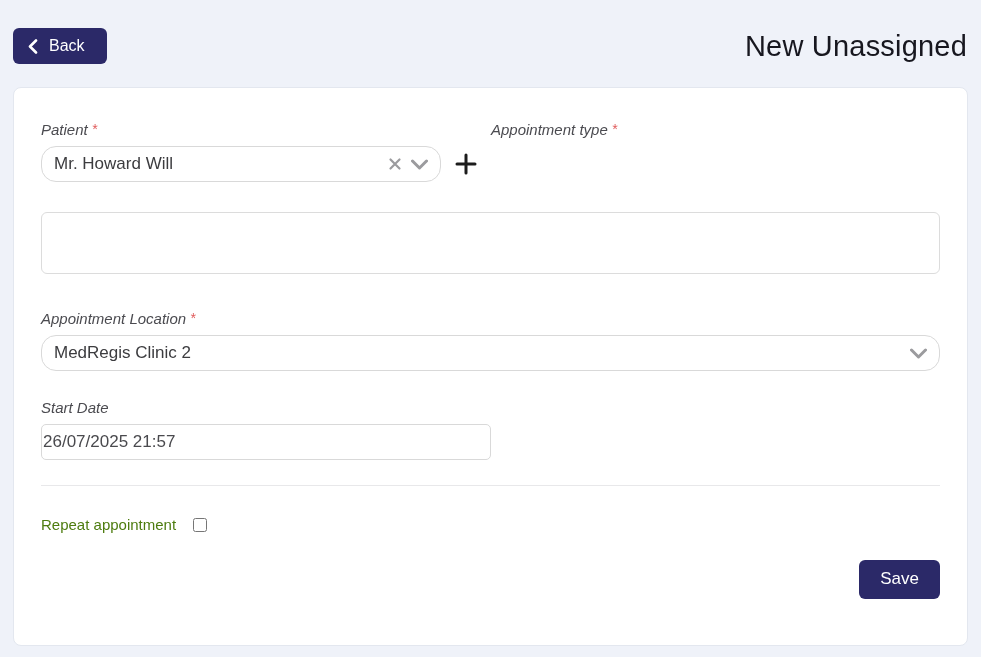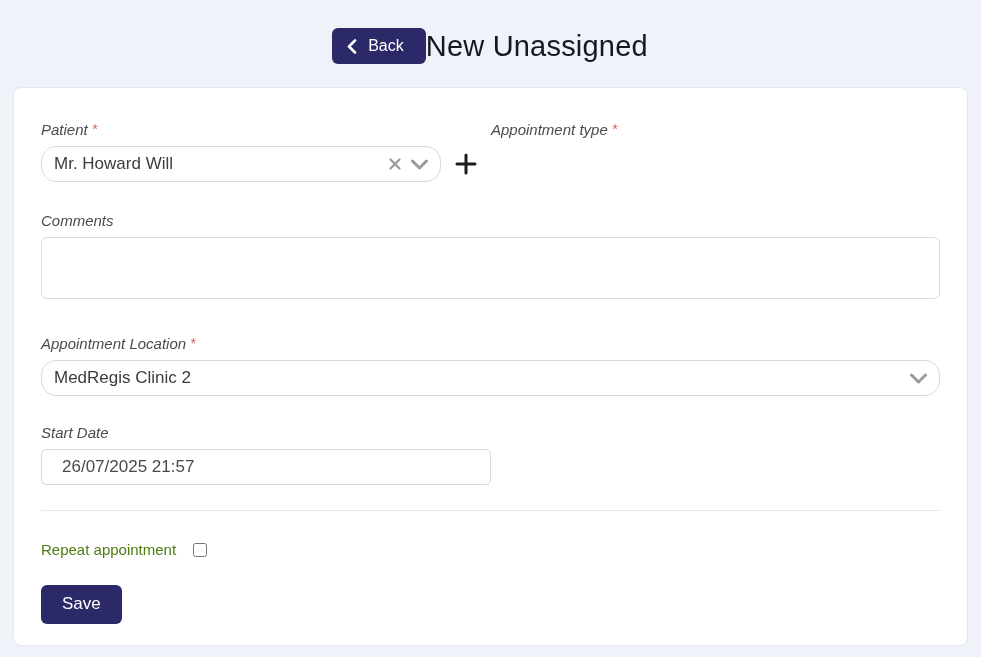--- a/index.html
+++ b/index.html
@@ -5,21 +5,21 @@
   * { box-sizing: border-box; margin: 0; padding: 0; }
   html, body { width: 981px; height: 657px; }
   body {
     background: #eff2f9;
     font-family: "Liberation Sans", "DejaVu Sans", sans-serif;
     overflow: hidden;
   }
   .topbar {
     display: flex;
     align-items: center;
-    justify-content: center;
+    justify-content: space-between;
     padding: 28px 13px 0 13px;
   }
   .btn-back {
     display: flex;
     align-items: center;
     gap: 11px;
     background: #2b2968;
     color: #ffffff;
     border: none;
     border-radius: 6px;
@@ -115,21 +115,21 @@
     font-size: 16px;
     padding: 8px 12px;
     color: #3c3c3f;
     outline: none;
   }
   .date-input {
     width: 450px;
     height: 36px;
     border: 1px solid #d9d9d9;
     border-radius: 5px;
-    padding: 0 20px;
+    padding: 0 1px;
     font-size: 17px;
     color: #4a4a4e;
     font-family: inherit;
     outline: none;
   }
   .divider {
     border: none;
     border-top: 1px solid #e8e8ea;
     margin-top: 25px;
   }
@@ -141,20 +141,21 @@
   }
   .repeat-label { font-size: 15px; color: #4d7c0f; }
   .repeat-checkbox {
     width: 14px;
     height: 14px;
     accent-color: #2b2968;
     cursor: pointer;
   }
   .save-row {
     display: flex;
+    justify-content: flex-end;
     margin-top: 27px;
   }
   .btn-save {
     background: #2b2968;
     color: #ffffff;
     border: none;
     border-radius: 6px;
     padding: 9px 21px 10px 21px;
     font-size: 17px;
     font-family: inherit;
@@ -213,23 +214,20 @@
 
     <div class="col-type">
       <div class="field-label">
         <span>Appointment type</span>
           <span class="asterisk">*</span>
       </div>
     </div>
   </div>
 
   <div class="group">
-    <div class="field-label">
-      <span>Comments</span>
-    </div>
     <textarea class="comments-area" style=""></textarea>
   </div>
 
   <div class="group" style="margin-top:32px;">
     <div class="field-label">
       <span>Appointment Location</span>
         <span class="asterisk">*</span>
     </div>
     <div class="select-box">
       <span>MedRegis Clinic 2</span>

